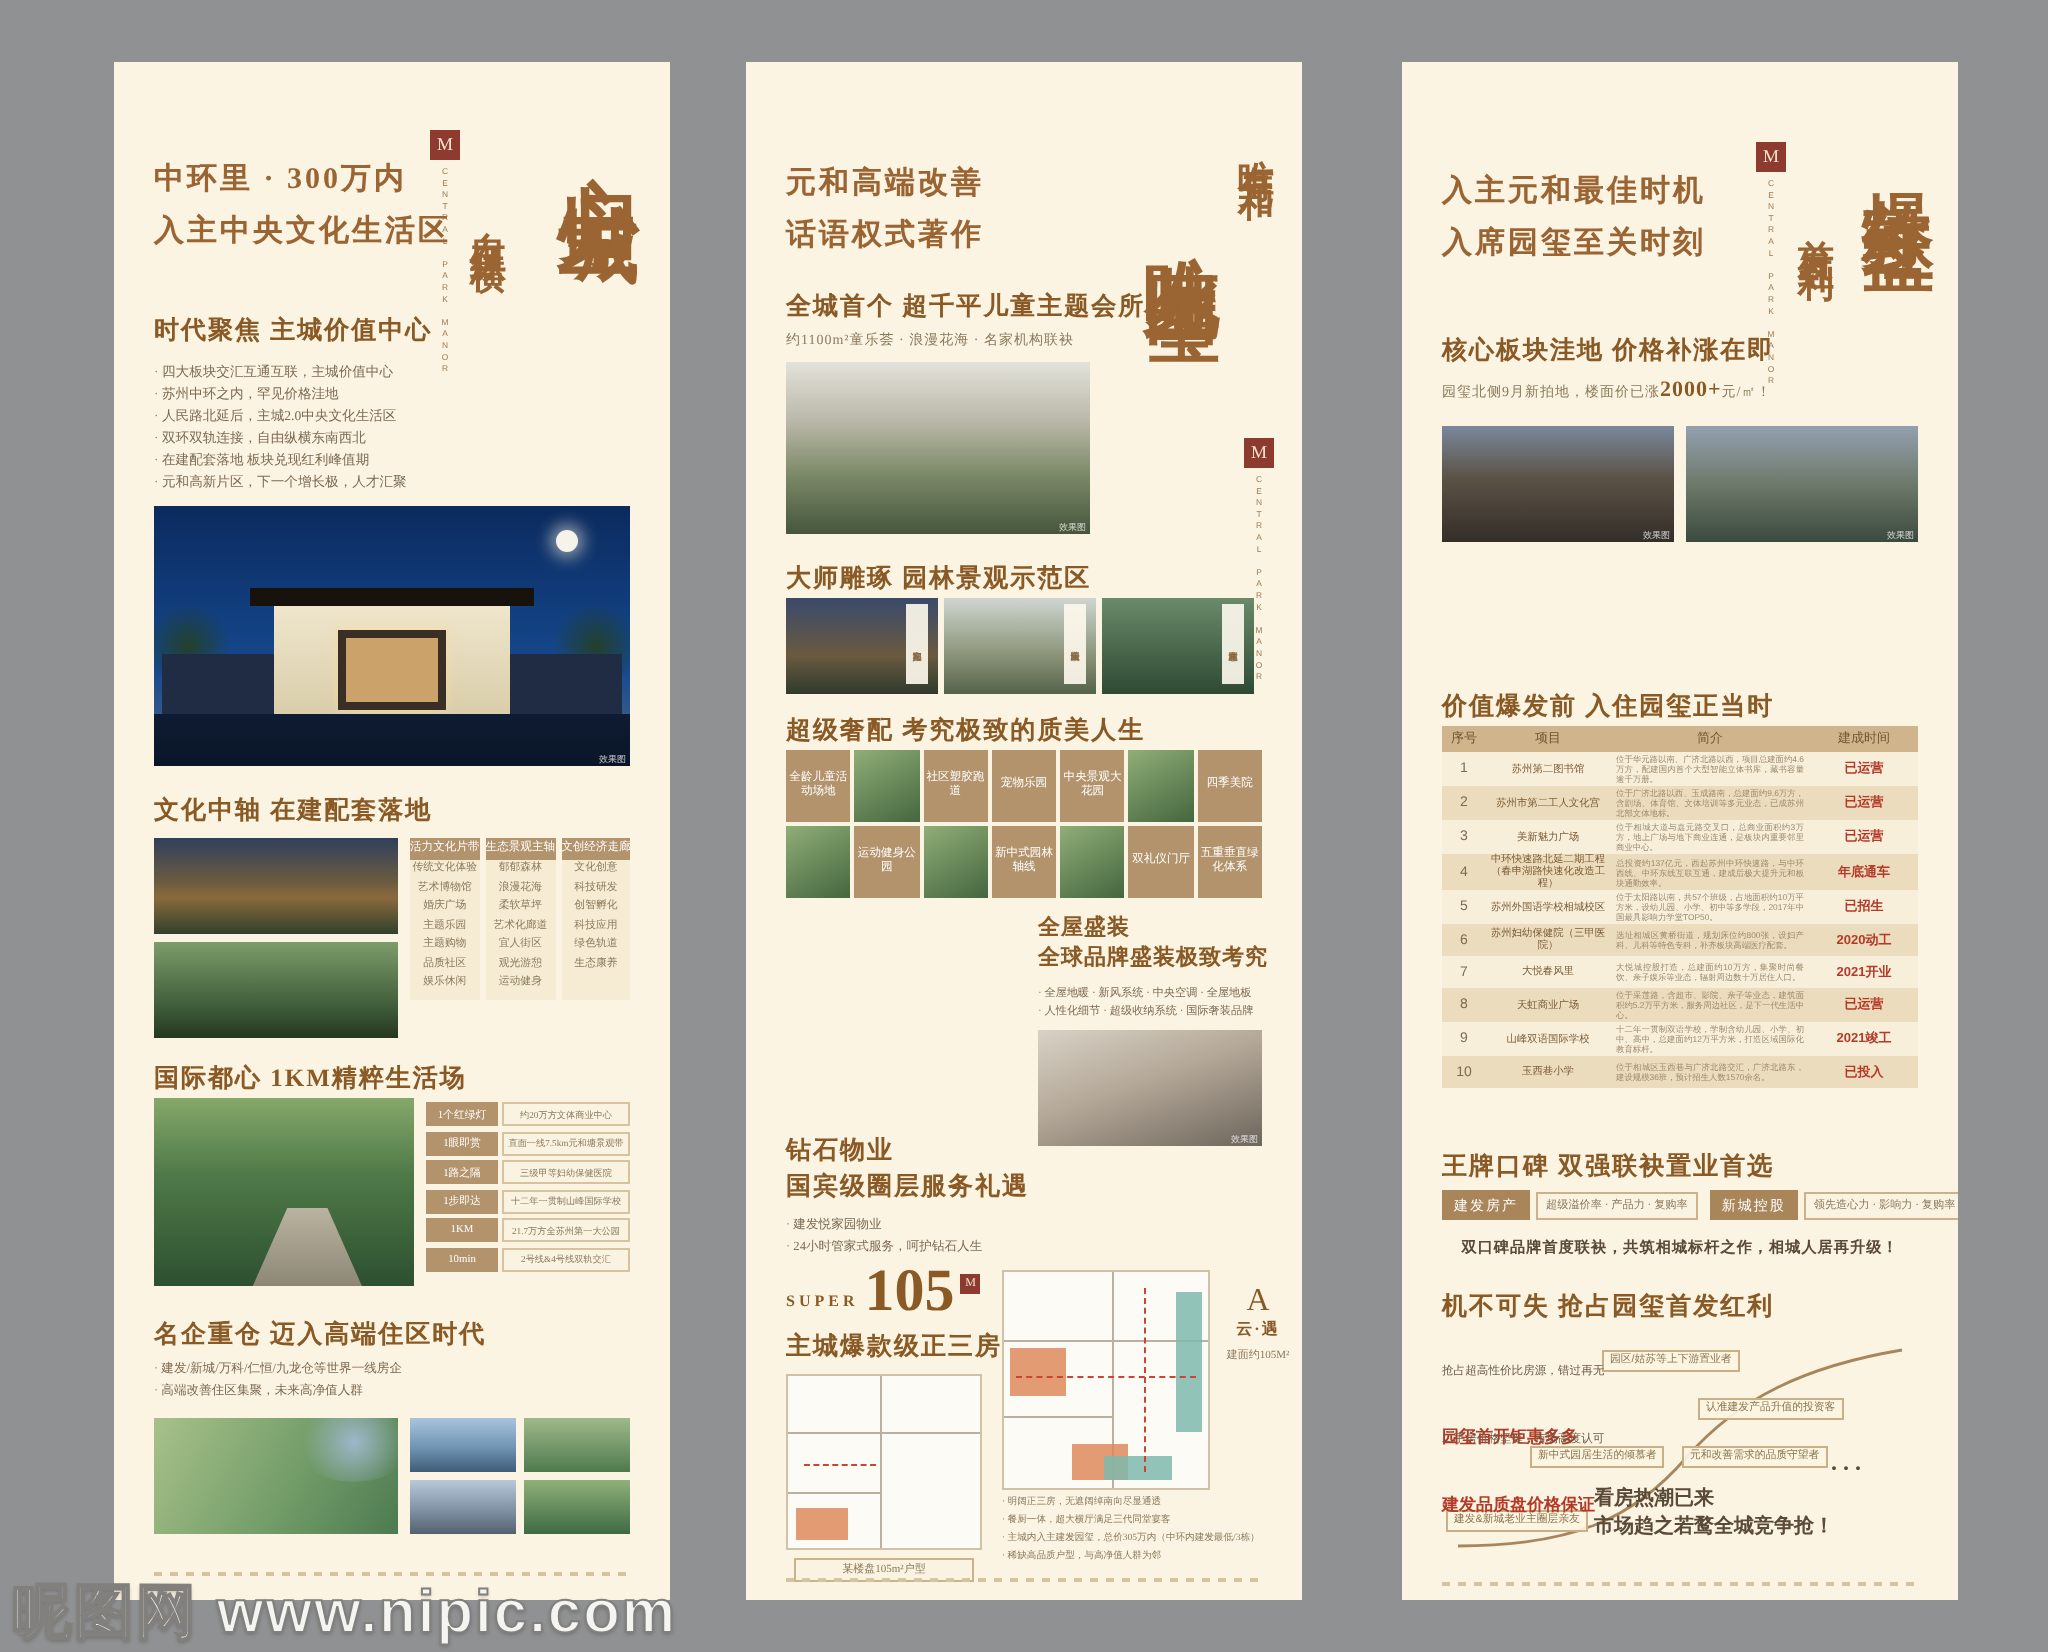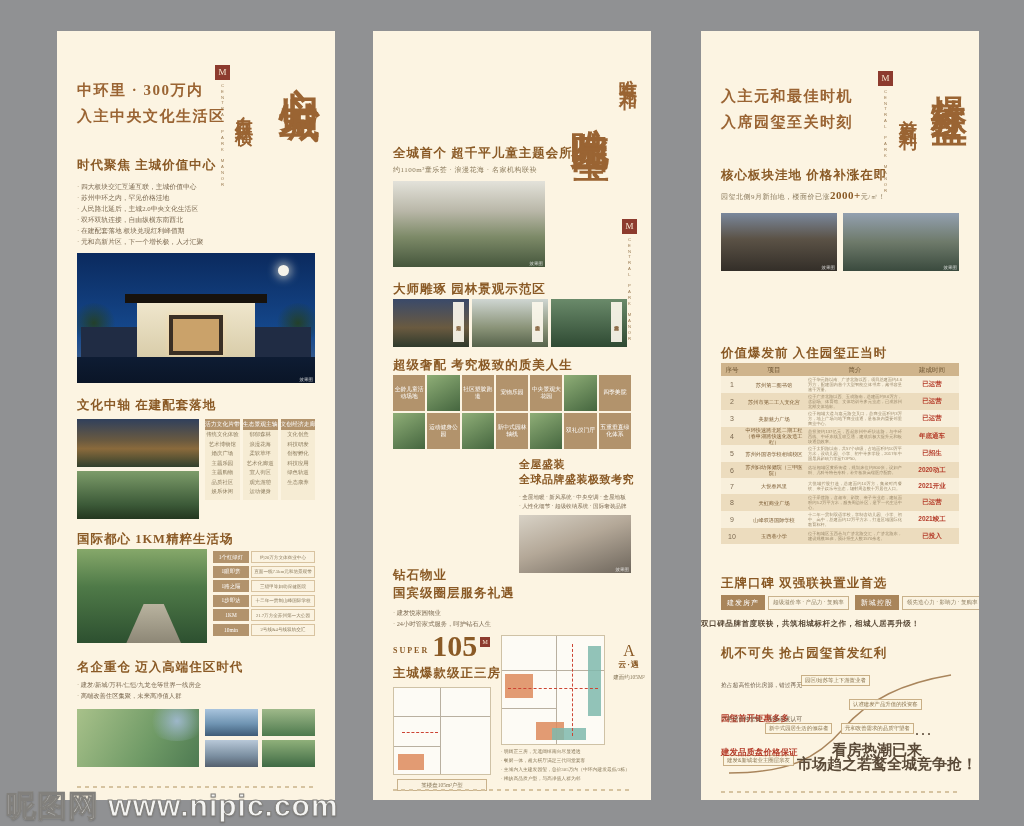--- a/index.html
+++ b/index.html
@@ -95,34 +95,34 @@
   .tbody .trow:nth-child(odd){background:#f8efdb;}
   .t-no{font-size:7px;color:#7c6a52;text-align:center;}
   .t-name{font-size:5.2px;color:#7c5c34;text-align:center;line-height:6px;padding:0 2px;}
   .t-desc{font-size:4.2px;color:#9b8a6c;line-height:5.2px;padding:1px 3px;text-align:justify;max-height:15px;overflow:hidden;}
   .t-status{font-size:6.5px;color:#b43a28;font-weight:bold;text-align:center;}
   
   .bpairs{position:absolute;display:flex;gap:6px;}
   .bpair{display:flex;align-items:center;gap:3px;}
   .btag{background:#a9855a;color:#fff;font-size:7px;padding:2.5px 6px;white-space:nowrap;letter-spacing:1px;}
   .btxt{border:1px solid #c9b28c;color:#8a7a5c;font-size:5.6px;padding:2px 4px;white-space:nowrap;background:#fbf3e1;}
-  .centerline{position:absolute;font-size:7.6px;font-weight:bold;color:#5a4a38;letter-spacing:.5px;text-align:left;white-space:nowrap;}
+  .centerline{position:absolute;font-size:7.6px;font-weight:bold;color:#5a4a38;letter-spacing:.5px;text-align:center;white-space:nowrap;}
   
   .curve{position:absolute;}
   .clabel{position:absolute;border:1px solid #c9af86;background:rgba(252,244,226,.92);color:#8a744f;font-size:5.4px;
           line-height:7px;padding:1px 3px;white-space:nowrap;font-family:"Liberation Sans",sans-serif;}
   .clabel:nth-child(1){left:2px;top:88px;}
   .clabel:nth-child(2){left:44px;top:56px;}
   .clabel:nth-child(3){left:120px;top:56px;}
   .clabel:nth-child(4){left:128px;top:32px;}
   .clabel:nth-child(5){left:80px;top:8px;}
   .rpoint{font-size:8.5px;font-weight:bold;color:#b43a28;white-space:nowrap;margin-top:44px;}
   .rpsub{font-size:5.8px;color:#6b5b48;white-space:nowrap;}
   .dots{font-size:12px;font-weight:bold;color:#5a4a38;letter-spacing:2px;}
-  .endtxt{font-size:15px;font-weight:bold;color:#5a4a38;line-height:14px;text-align:center;white-space:nowrap;}
+  .endtxt{font-size:10px;font-weight:bold;color:#5a4a38;line-height:14px;white-space:nowrap;}
   
   .plan{position:absolute;background:#fdfbf5;border:1px solid #cfc2a6;}
   .pwall{position:absolute;background:#b9b0a0;}
   .pblock-o{position:absolute;background:#dd8a5c;opacity:.85;}
   .pblock-t{position:absolute;background:#7fb9ad;opacity:.85;}
   .pdash-h{position:absolute;border-top:1px dashed #cc4433;}
   .pdash-v{position:absolute;border-left:1px dashed #cc4433;}
   .plancap{position:absolute;border:1px solid #c9b28c;background:#fbf3e1;color:#8a7a5c;font-size:5.5px;
            text-align:center;line-height:10px;}
   .atype{font-size:16px;color:#8a5a26;line-height:16px;}
@@ -251,20 +251,24 @@
       </div>
     <div class="photo ph-plan" style="left:20px;top:678px;width:122px;height:58px"></div>
     <div class="photo tile1" style="left:148px;top:678px;width:53px;height:27px"></div>
     <div class="photo tile2" style="left:205px;top:678px;width:53px;height:27px"></div>
     <div class="photo tile3" style="left:148px;top:709px;width:53px;height:27px"></div>
     <div class="photo tile4" style="left:205px;top:709px;width:53px;height:27px"></div>
     <div class="fnote" style="left:20px;top:755px;width:238px"></div>
   </div>
 
   <div class="poster" style="left:373px">
+    <div class="headline abs" style="left:20px;top:48px">
+      <div>元和高端改善</div>
+      <div>话语权式著作</div>
+    </div>
     <div class="callig small" style="right:14px;top:34px">唯有元和</div>
     <div class="callig big" style="right:42px;top:66px;font-size:38px">唯此园玺</div>
     <div class="logo" style="right:14px;top:188px">
       <div class="seal">M</div>
       <div class="brandletters">CENTRAL PARK MANOR</div>
     </div>
     <div class="sec" style="left:20px;top:114px">全城首个 超千平儿童主题会所</div>
     <div class="sub7 abs" style="left:20px;top:134px">约1100m²童乐荟 · 浪漫花海 · 名家机构联袂</div>
     <div class="photo ph-club" style="left:20px;top:150px;width:152px;height:86px">
       <span class="ptag">效果图</span>

